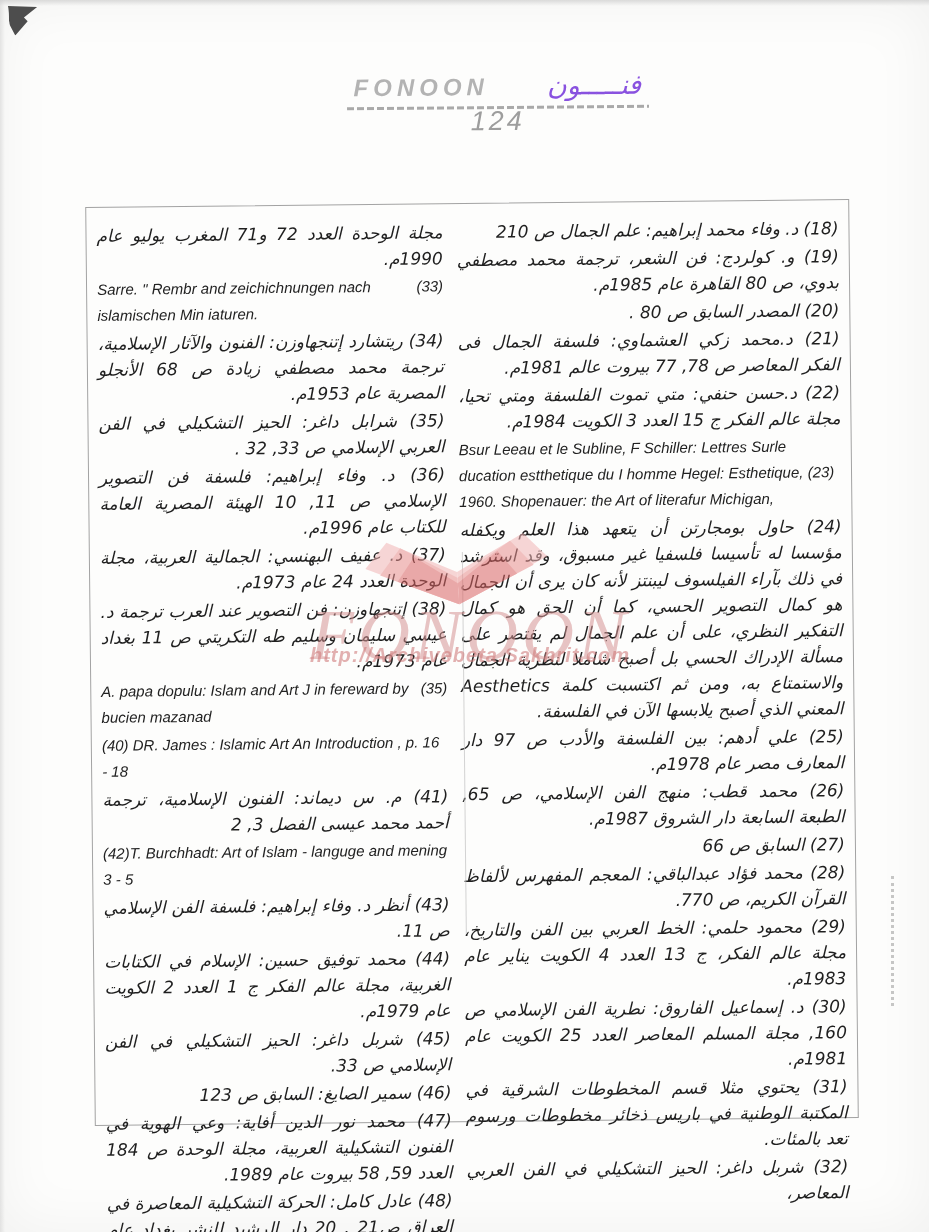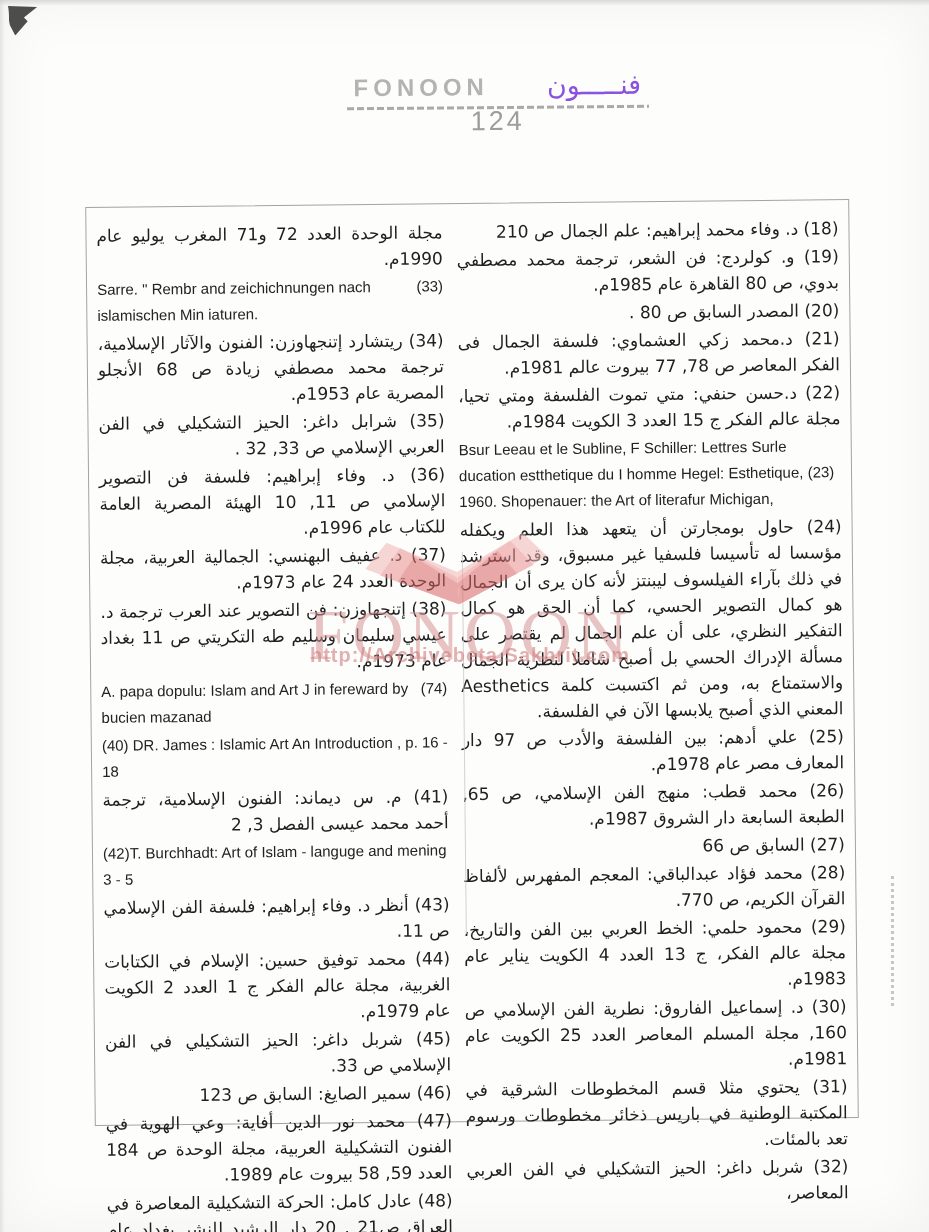--- a/index.html
+++ b/index.html
@@ -1,17 +1,17 @@
 <!DOCTYPE html>
 <html><head>
 <meta charset="utf-8">
 <style>
   html,body{margin:0;padding:0;background:#ffffff;}
   .page{position:relative;width:929px;height:1232px;background:#fdfdfc;overflow:hidden;
-        box-shadow:inset 0 0 60px rgba(0,0,0,0.05);font-family:"Liberation Sans",sans-serif;}
+        box-shadow:inset 0 0 60px rgba(0,0,0,0.05);font-family:"Liberation Sans",sans-serif;font-style:italic;}
   .page::before{content:"";position:absolute;top:0;left:0;right:0;height:6px;
         background:linear-gradient(#c2c2c2,rgba(255,255,255,0));opacity:.55;pointer-events:none;}
   .page::after{content:"";position:absolute;top:0;bottom:0;left:0;width:5px;
         background:linear-gradient(90deg,#cfcfcf,rgba(255,255,255,0));opacity:.5;pointer-events:none;}
 
   
   .corner-mark{position:absolute;left:9px;top:5px;width:29px;height:30px;background:#2f2f2f;opacity:.85;
         clip-path:polygon(0 0,100% 10%,52% 42%,64% 55%,18% 100%,0 60%);transform:rotate(-4deg);}
 
   
@@ -99,21 +99,21 @@
             <div class="nr2">islamischen Min iaturen.</div>
           </div>
           <div class="ref ref-ar">(34) ريتشارد إتنجهاوزن: الفنون والآثار الإسلامية، ترجمة محمد مصطفي زيادة ص 68 الأنجلو المصرية عام 1953م.</div>
           <div class="ref ref-ar">(35) شرابل داغر: الحيز التشكيلي في الفن العربي الإسلامي ص 33, 32 .</div>
           <div class="ref ref-ar">(36) د. وفاء إبراهيم: فلسفة فن التصوير الإسلامي ص 11, 10 الهيئة المصرية العامة للكتاب عام 1996م.</div>
           <div class="ref ref-ar">(37) د. عفيف البهنسي: الجمالية العربية، مجلة الوحدة العدد 24 عام 1973م.</div>
           <div class="ref ref-ar">(38) إتنجهاوزن: فن التصوير عند العرب ترجمة د. عيسي سليمان وسليم طه التكريتي ص 11 بغداد عام 1973م.</div>
           <div class="ref ref-en">
             <div class="nr1">
               <span>A. papa dopulu: Islam and Art J in fereward by</span>
-              <span class="nrnum">(74)</span>
+              <span class="nrnum">(35)</span>
             </div>
             <div class="nr2">bucien  mazanad</div>
           </div>
           <div class="ref ref-en">(40) DR. James : Islamic Art An  Introduction , p. 16 - 18</div>
           <div class="ref ref-ar">(41) م. س ديماند: الفنون الإسلامية، ترجمة أحمد محمد عيسى الفصل 3, 2</div>
           <div class="ref ref-en">(42)T. Burchhadt: Art of Islam - languge and mening 3 - 5</div>
           <div class="ref ref-ar">(43) أنظر د. وفاء إبراهيم: فلسفة الفن الإسلامي ص 11.</div>
           <div class="ref ref-ar">(44) محمد توفيق حسين: الإسلام في الكتابات الغربية، مجلة عالم الفكر ج 1 العدد 2 الكويت عام 1979م.</div>
           <div class="ref ref-ar">(45) شربل داغر: الحيز التشكيلي في الفن الإسلامي ص 33.</div>
           <div class="ref ref-ar">(46) سمير الصايغ: السابق ص 123</div>

